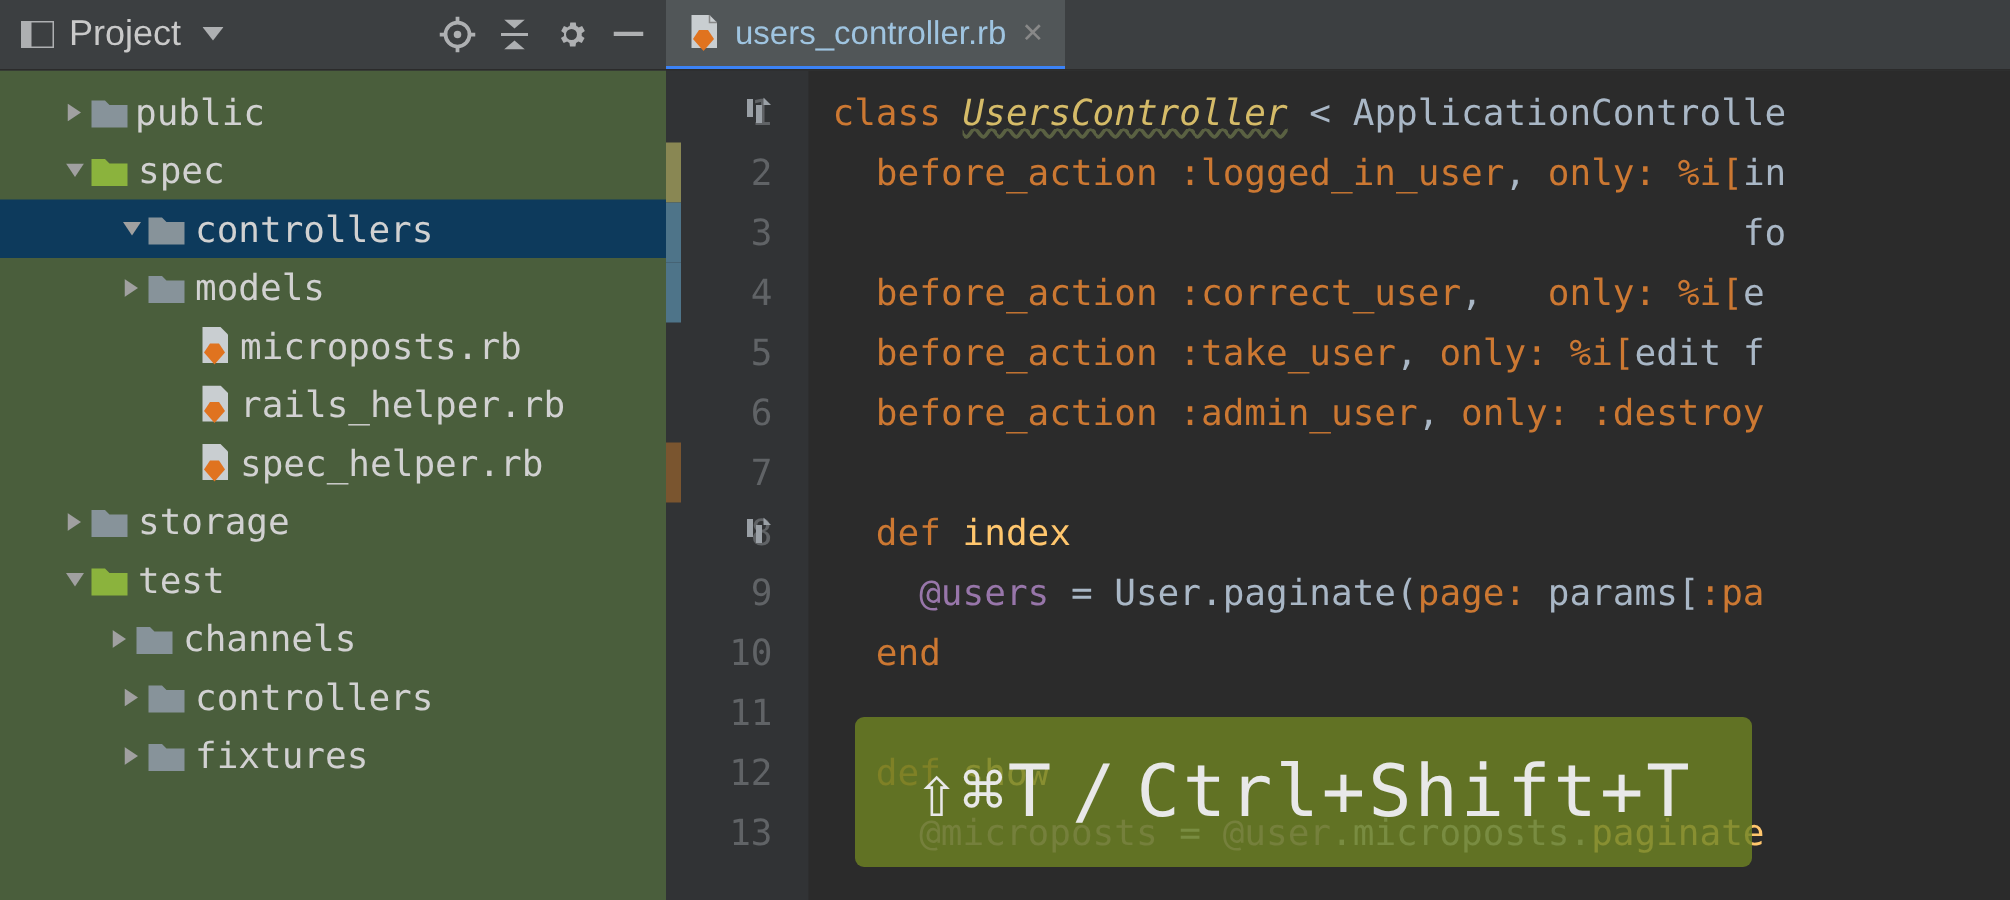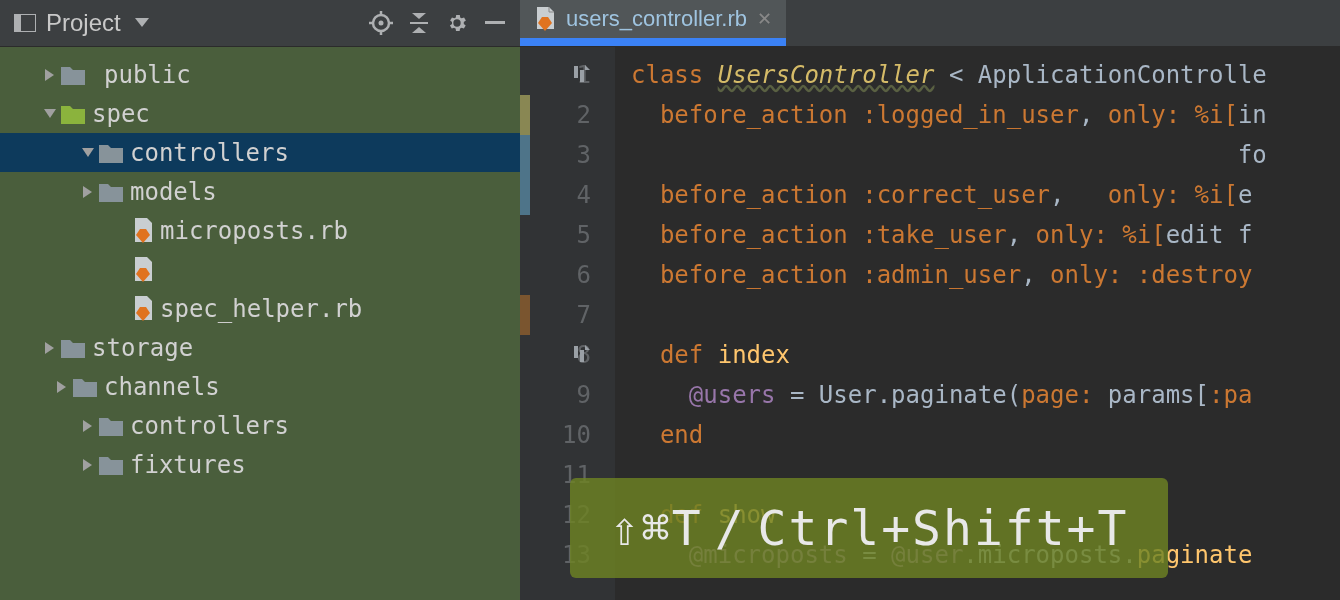--- a/index.html
+++ b/index.html
@@ -7,21 +7,21 @@
   width: 1340px;
   height: 600px;
   background: #3c3f41;
   font-family: 'Segoe UI', Arial, sans-serif;
   overflow: hidden;
   color: #bbbbbb;
   display: flex;
   position: relative;
 }
 .sidebar {
-  width: 520px;
+  width: 444px;
   background: #4a5e3c;
   display: flex;
   flex-direction: column;
 }
 .project-header {
   height: 47px;
   background: #3c3f41;
   border-bottom: 1px solid #2b2b2b;
   display: flex;
   align-items: center;
@@ -83,21 +83,21 @@
   display: flex;
   align-items: center;
   border-bottom: 1px solid #2b2b2b;
 }
 .tab {
   height: 100%;
   display: flex;
   align-items: center;
   padding: 0 14px;
   gap: 10px;
-  border-bottom: 8px solid #3b82f6;
+  border-bottom: 2px solid #3b82f6;
   background: #515658;
 }
 .tab .tab-name {
   color: #9fc4e0;
   font-size: 22px;
 }
 .tab .close {
   color: #888;
   font-size: 18px;
 }
@@ -215,21 +215,21 @@
         <span class="arrow">
           <svg width="10" height="12">
             <polygon points="0,0 0,12 9,6" fill="#a0a0a0"></polygon>
           </svg>
         </span>
         <span>
           <svg width="26" height="22" viewBox="0 0 26 22">
             <path d="M1,3 h9 l3,3 h12 v15 h-24 z" fill="#87939a"></path>
           </svg>
         </span>
-        <span style="margin-left:18px">public</span>
+        <span style="margin-left:4px">public</span>
       </div>
       <div class="tree-row" style="padding-left: 40px;">
         <span class="arrow">
           <svg width="12" height="10">
             <polygon points="0,0 12,0 6,9" fill="#a0a0a0"></polygon>
           </svg>
         </span>
         <span>
           <svg width="26" height="22" viewBox="0 0 26 22">
             <path d="M1,3 h9 l3,3 h12 v15 h-24 z" fill="#8bb33d"></path>
@@ -274,20 +274,21 @@
         <span style="margin-left:6px">microposts.rb</span>
       </div>
       <div class="tree-row" style="padding-left: 112px;">
         <span class="arrow"></span>
         <span>
           <svg width="22" height="26" viewBox="0 0 22 26">
             <path d="M3,0 h12 l5,5 v19 h-17 z" fill="#c9ced1"></path>
             <polygon points="4,17 11,25 18,17 14,11 8,11" fill="#e0731f"></polygon>
           </svg>
         </span>
+        <span style="margin-left:6px">rails_helper.rb</span>
       </div>
       <div class="tree-row" style="padding-left: 112px;">
         <span class="arrow"></span>
         <span>
           <svg width="22" height="26" viewBox="0 0 22 26">
             <path d="M3,0 h12 l5,5 v19 h-17 z" fill="#c9ced1"></path>
             <polygon points="4,17 11,25 18,17 14,11 8,11" fill="#e0731f"></polygon>
           </svg>
         </span>
         <span style="margin-left:6px">spec_helper.rb</span>
@@ -298,21 +299,34 @@
             <polygon points="0,0 0,12 9,6" fill="#a0a0a0"></polygon>
           </svg>
         </span>
         <span>
           <svg width="26" height="22" viewBox="0 0 26 22">
             <path d="M1,3 h9 l3,3 h12 v15 h-24 z" fill="#87939a"></path>
           </svg>
         </span>
         <span style="margin-left:6px">storage</span>
       </div>
-      <div class="tree-row" style="padding-left: 52px;">
+      <div class="tree-row" style="padding-left: 40px;">
+        <span class="arrow">
+          <svg width="12" height="10">
+            <polygon points="0,0 12,0 6,9" fill="#a0a0a0"></polygon>
+          </svg>
+        </span>
+        <span>
+          <svg width="26" height="22" viewBox="0 0 26 22">
+            <path d="M1,3 h9 l3,3 h12 v15 h-24 z" fill="#8bb33d"></path>
+          </svg>
+        </span>
+        <span style="margin-left:6px">test</span>
+      </div>
+      <div class="tree-row" style="padding-left: 70px;">
         <span class="arrow">
           <svg width="10" height="12">
             <polygon points="0,0 0,12 9,6" fill="#a0a0a0"></polygon>
           </svg>
         </span>
         <span>
           <svg width="26" height="22" viewBox="0 0 26 22">
             <path d="M1,3 h9 l3,3 h12 v15 h-24 z" fill="#87939a"></path>
           </svg>
         </span>

